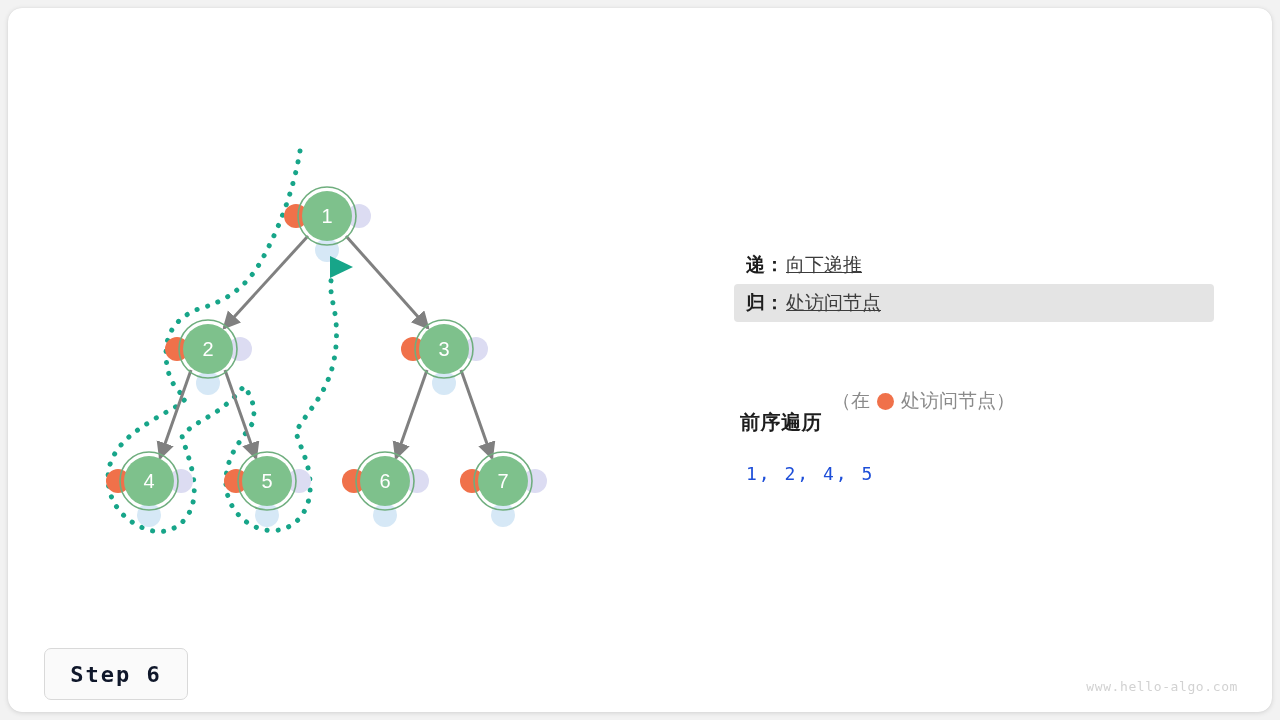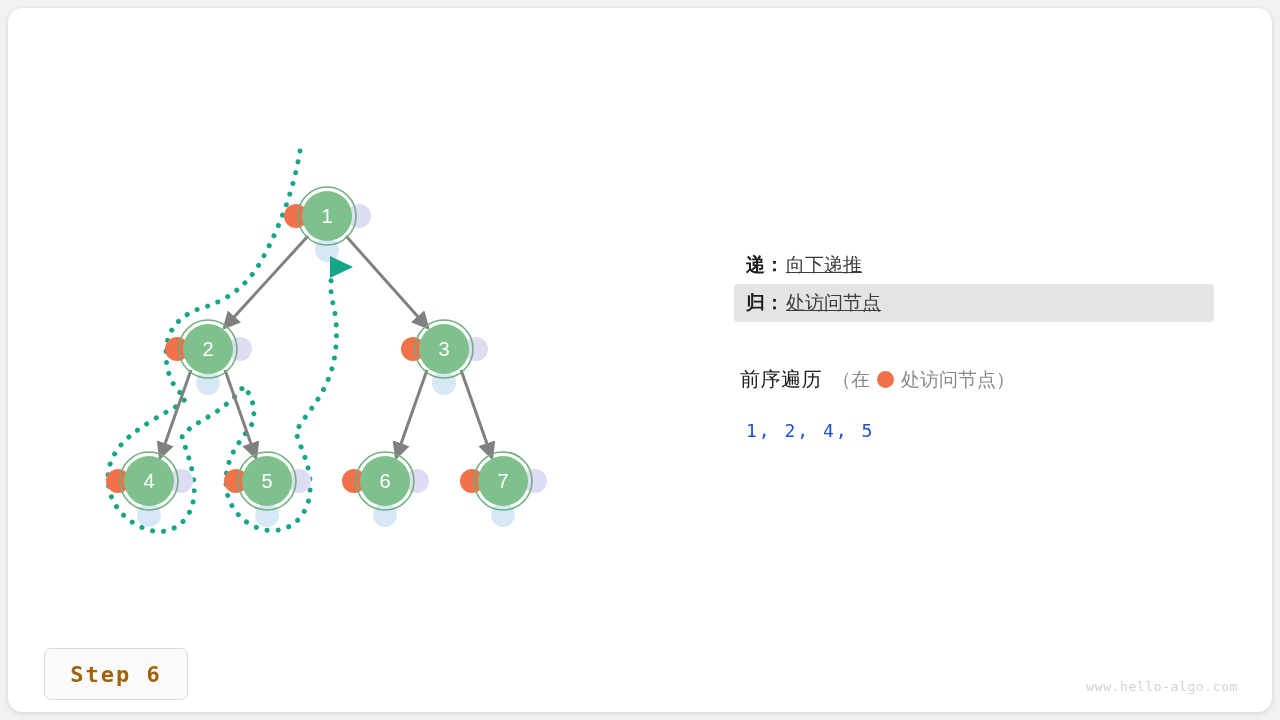--- a/index.html
+++ b/index.html
@@ -79,23 +79,24 @@
     width: 500px;
   }
   #traversal-title-row {
     display: flex;
     align-items: center;
     font-size: 20px;
     white-space: nowrap;
     padding-left: 6px;
   }
   #traversal-title {
-    font-weight: normal;
+    font-weight: bold;
     color: #1d1d1d;
     letter-spacing: 0.5px;
+    margin-top: 43px;
   }
   .paren {
     color: #8a8a8a;
     font-size: 19px;
   }
   #traversal-hint {
     color: #8a8a8a;
     font-size: 19px;
   }
   .legend-dot {
@@ -125,21 +126,21 @@
     height: 52px;
     border: 1px solid #d9d9d9;
     border-radius: 7px;
     background: #fafafa;
     display: flex;
     align-items: center;
     justify-content: center;
     font-family: "DejaVu Sans Mono", "Liberation Mono", monospace;
     font-size: 22px;
     font-weight: bold;
-    color: #a16207;
+    color: #0f172a;
     letter-spacing: 2px;
     box-sizing: border-box;
   }
 
   
   #watermark {
     position: absolute;
     right: 34px;
     bottom: 18px;
     font-family: "DejaVu Sans Mono", "Liberation Mono", monospace;

